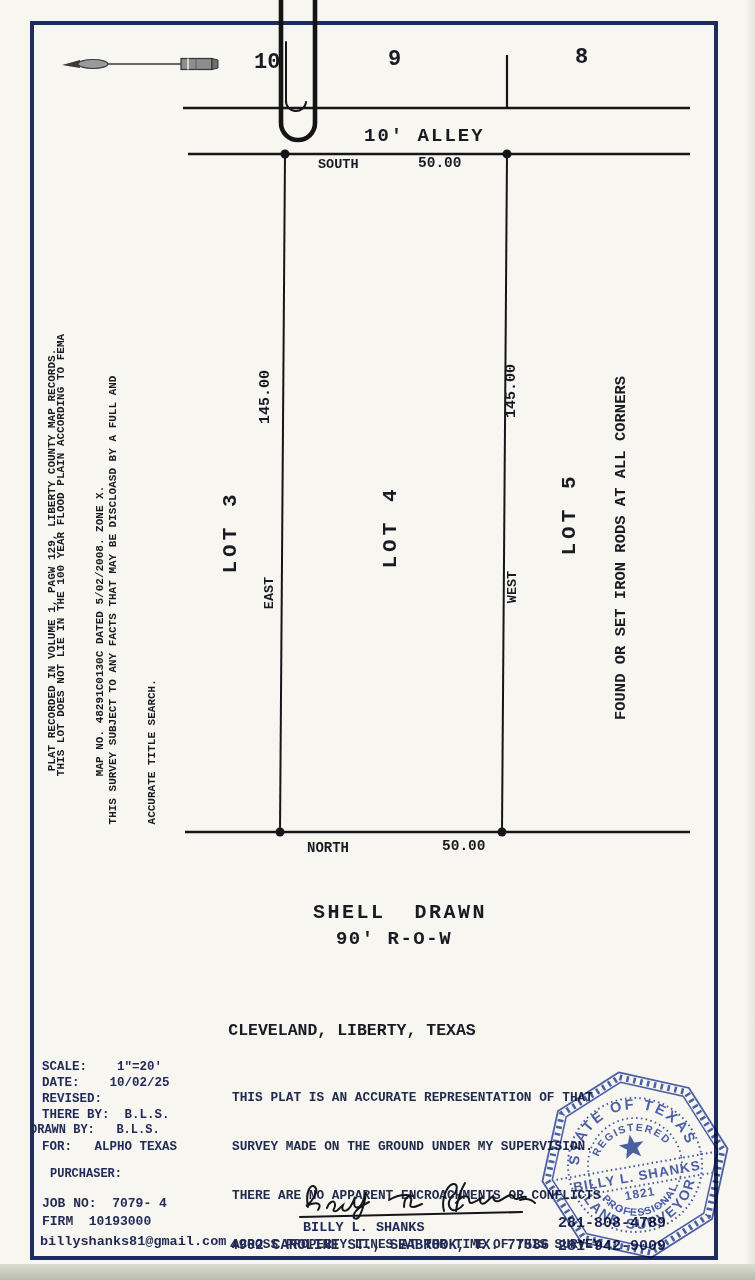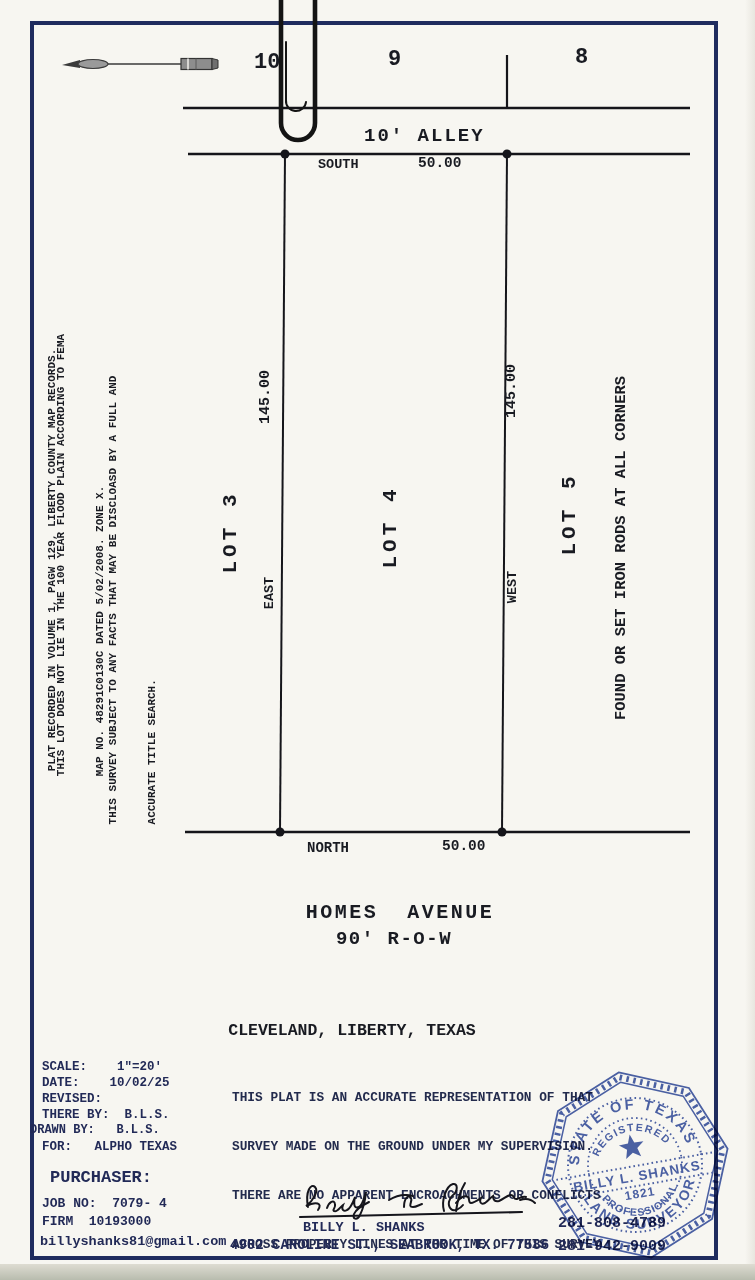--- a/index.html
+++ b/index.html
@@ -94,32 +94,32 @@
     <div>MAP NO. 48291C0130C DATED 5/02/2008. ZONE X.</div>
   </div>
   <div class="rot ink" style="left:133px;top:600px;font-size:11px;">
     <div>THIS SURVEY SUBJECT TO ANY FACTS THAT MAY BE DISCLOASD BY A FULL AND</div>
     <div>ACCURATE TITLE SEARCH.</div>
   </div>
 
   <div class="tw ink" style="left:307px;top:840px;font-size:14px;">NORTH</div>
   <div class="tw ink" style="left:442px;top:838px;font-size:14.5px;">50.00</div>
 
-  <div class="tw ink nowrapc" style="left:400px;top:901px;font-size:20px;letter-spacing:2.5px;">HOMES  AVENUE</div>
+  <div class="tw ink nowrapc" style="left:400px;top:901px;font-size:20px;letter-spacing:2.5px;">SHELL  DRAWN</div>
   <div class="tw ink nowrapc" style="left:394px;top:929px;font-size:19px;letter-spacing:1.5px;">90' R-O-W</div>
 
   <div class="tw ink nowrapc" style="left:352px;top:1022px;font-size:16.5px;">CLEVELAND, LIBERTY, TEXAS</div>
 
   <div class="tw navy" style="left:42px;top:1060px;font-size:12.5px;">SCALE:    1"=20'</div>
   <div class="tw navy" style="left:42px;top:1076px;font-size:12.5px;">DATE:    10/02/25</div>
   <div class="tw navy" style="left:42px;top:1092px;font-size:12.5px;">REVISED:</div>
   <div class="tw navy" style="left:42px;top:1108px;font-size:12.5px;">THERE BY:  B.L.S.</div>
   <div class="tw navy" style="left:30px;top:1124px;font-size:12px;">DRAWN BY:   B.L.S.</div>
   <div class="tw navy" style="left:42px;top:1140px;font-size:12.5px;">FOR:   ALPHO TEXAS</div>
-  <div class="tw navy" style="left:42px;top:1168px;font-size:17px;padding-left:8px;">PURCHASER:</div>
+  <div class="tw navy" style="left:42px;top:1168px;font-size:12px;padding-left:8px;">PURCHASER:</div>
   <div class="tw navy" style="left:42px;top:1197px;font-size:13px;">JOB NO:  7079- 4</div>
   <div class="tw navy" style="left:42px;top:1215px;font-size:13px;">FIRM  10193000</div>
   <div class="tw navy" style="left:40px;top:1234px;font-size:13.5px;">billyshanks81@gmail.com</div>
 
   <div style="position:absolute;left:232px;top:1057px;font-weight:bold;font-size:12.8px;line-height:16.4px;color:#232b4d;white-space:pre;">
     <div>THIS PLAT IS AN ACCURATE REPRESENTATION OF THAT</div>
     <div>SURVEY MADE ON THE GROUND UNDER MY SUPERVISION.</div>
     <div>THERE ARE NO APPARENT ENCROACHMENTS OR CONFLICTS</div>
     <div>ACROSS PROPERTY LINES AT THR TIME OF THIS SURVEY</div>
     

